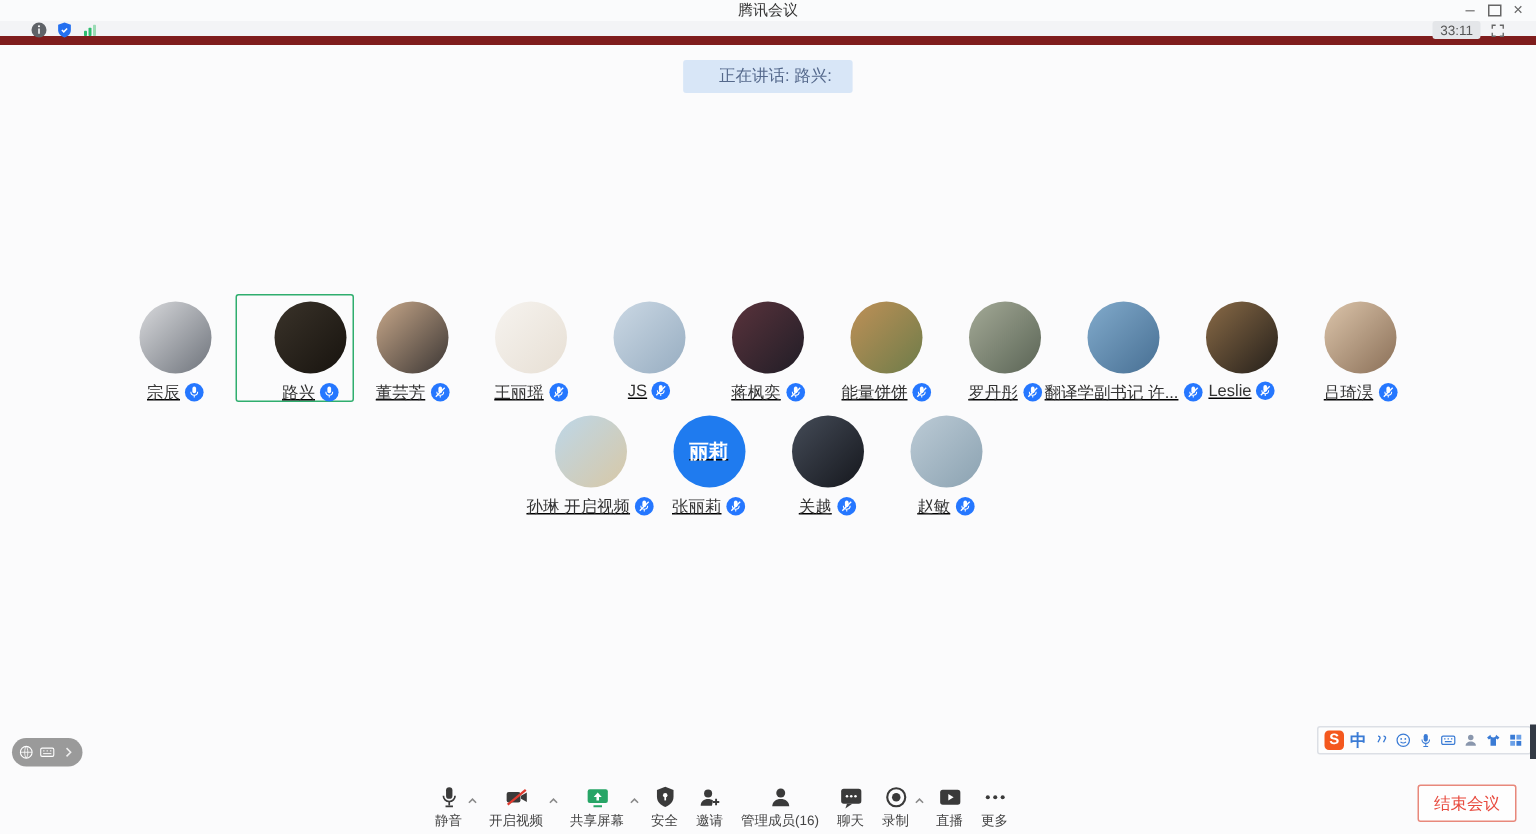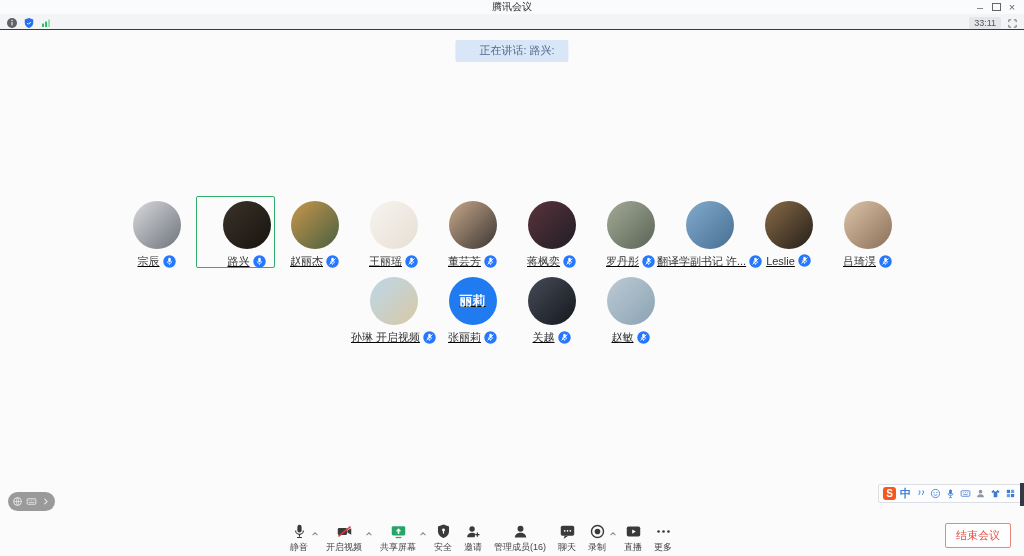--- a/index.html
+++ b/index.html
@@ -5,21 +5,21 @@
   html,body{margin:0;padding:0;background:#ddd;font-family:"Liberation Sans","DejaVu Sans",sans-serif;}
   .window{position:relative;width:1024px;height:556px;background:#fdba74;overflow:hidden;outline:1px solid #d5d5d5;margin:0 auto;}
 
   
   .titlebar{position:absolute;top:0;left:0;width:100%;height:14px;background:#fafbfc;display:flex;align-items:center;justify-content:center;font-size:10px;color:#333;}
   .win-controls{position:absolute;right:4px;top:0;height:14px;display:flex;align-items:center;}
   .win-btn{width:16px;height:14px;display:flex;align-items:center;justify-content:center;color:#666;font-size:11px;line-height:1;cursor:default;}
   .restore-glyph{width:7px;height:6px;border:1px solid #666;display:inline-block;}
 
   
-  .statusbar{position:absolute;top:14px;left:0;width:100%;height:16px;background:#f3f4f6;border-bottom:1px solid #7f1d1d;display:flex;align-items:flex-end;padding:0 6px;box-sizing:border-box;}
+  .statusbar{position:absolute;top:14px;left:0;width:100%;height:16px;background:#f3f4f6;border-bottom:6px solid #7f1d1d;display:flex;align-items:flex-start;padding:0 20px;box-sizing:border-box;}
   .sb-ic{width:12px;height:12px;margin-right:5px;display:inline-flex;}
   .sb-ic svg{width:12px;height:12px;}
   .sb-right{margin-left:auto;display:flex;align-items:center;gap:6px;}
   .timer{background:#e4e6e9;border-radius:2px;padding:1px 5px;font-size:9px;color:#555;}
   .fs-ic svg{width:11px;height:11px;display:block;}
 
   
   .stage{position:absolute;top:30px;left:0;right:0;bottom:36px;background:#fbfbfc;}
   .banner{position:absolute;top:10px;left:50%;transform:translateX(-50%);background:var(--banner-bg,#d8e6f7);color:#55698c;font-size:11px;padding:3px 14px 4px 24px;border-radius:2px;white-space:nowrap;}
 
@@ -132,23 +132,23 @@
           <circle cx="12" cy="12" r="11.5" style="fill:var(--accent-blue,#2577ff)"></circle>
           <rect x="9.7" y="5" width="4.6" height="8.2" rx="2.3" fill="#fff"></rect>
           <path d="M7.8 11.5a4.2 4.2 0 0 0 8.4 0" fill="none" stroke="#fff" stroke-width="1.3"></path>
           <path d="M12 15.8v2.6" stroke="#fff" stroke-width="1.3"></path>
           <path class="slash" d="M6.5 17.5L17.5 6.5" stroke="#fff" stroke-width="1.7" style="display:none"></path>
         </svg>
       </span>
     </div>
   </div>
         <div class="ptile">
-    <div class="avatar" style="background: linear-gradient(135deg, rgb(201, 150, 77), rgb(72, 96, 63));"></div>
-    <div class="pname-row">
-      <span class="pname">赵丽杰</span>
+    <div class="avatar" style="background: linear-gradient(135deg, rgb(200, 168, 138), rgb(59, 54, 52));"></div>
+    <div class="pname-row">
+      <span class="pname">董芸芳</span>
       <span class="pmic">
         <svg viewBox="0 0 24 24">
           <circle cx="12" cy="12" r="11.5" style="fill:var(--accent-blue,#2577ff)"></circle>
           <rect x="9.7" y="5" width="4.6" height="8.2" rx="2.3" fill="#fff"></rect>
           <path d="M7.8 11.5a4.2 4.2 0 0 0 8.4 0" fill="none" stroke="#fff" stroke-width="1.3"></path>
           <path d="M12 15.8v2.6" stroke="#fff" stroke-width="1.3"></path>
           <path class="slash" d="M6.5 17.5L17.5 6.5" stroke="#fff" stroke-width="1.7" style="display: inline;"></path>
         </svg>
       </span>
     </div>
@@ -162,38 +162,53 @@
           <circle cx="12" cy="12" r="11.5" style="fill:var(--accent-blue,#2577ff)"></circle>
           <rect x="9.7" y="5" width="4.6" height="8.2" rx="2.3" fill="#fff"></rect>
           <path d="M7.8 11.5a4.2 4.2 0 0 0 8.4 0" fill="none" stroke="#fff" stroke-width="1.3"></path>
           <path d="M12 15.8v2.6" stroke="#fff" stroke-width="1.3"></path>
           <path class="slash" d="M6.5 17.5L17.5 6.5" stroke="#fff" stroke-width="1.7" style="display: inline;"></path>
         </svg>
       </span>
     </div>
   </div>
         <div class="ptile">
-    <div class="avatar" style="background: linear-gradient(135deg, rgb(200, 168, 138), rgb(59, 54, 52));"></div>
-    <div class="pname-row">
-      <span class="pname">董芸芳</span>
+    <div class="avatar" style="background: linear-gradient(135deg, rgb(203, 216, 228), rgb(151, 173, 193));"></div>
+    <div class="pname-row">
+      <span class="pname">JS</span>
       <span class="pmic">
         <svg viewBox="0 0 24 24">
           <circle cx="12" cy="12" r="11.5" style="fill:var(--accent-blue,#2577ff)"></circle>
           <rect x="9.7" y="5" width="4.6" height="8.2" rx="2.3" fill="#fff"></rect>
           <path d="M7.8 11.5a4.2 4.2 0 0 0 8.4 0" fill="none" stroke="#fff" stroke-width="1.3"></path>
           <path d="M12 15.8v2.6" stroke="#fff" stroke-width="1.3"></path>
           <path class="slash" d="M6.5 17.5L17.5 6.5" stroke="#fff" stroke-width="1.7" style="display: inline;"></path>
         </svg>
       </span>
     </div>
   </div>
         <div class="ptile">
     <div class="avatar" style="background: linear-gradient(135deg, rgb(90, 51, 60), rgb(32, 29, 38));"></div>
     <div class="pname-row">
       <span class="pname">蒋枫奕</span>
+      <span class="pmic">
+        <svg viewBox="0 0 24 24">
+          <circle cx="12" cy="12" r="11.5" style="fill:var(--accent-blue,#2577ff)"></circle>
+          <rect x="9.7" y="5" width="4.6" height="8.2" rx="2.3" fill="#fff"></rect>
+          <path d="M7.8 11.5a4.2 4.2 0 0 0 8.4 0" fill="none" stroke="#fff" stroke-width="1.3"></path>
+          <path d="M12 15.8v2.6" stroke="#fff" stroke-width="1.3"></path>
+          <path class="slash" d="M6.5 17.5L17.5 6.5" stroke="#fff" stroke-width="1.7" style="display: inline;"></path>
+        </svg>
+      </span>
+    </div>
+  </div>
+        <div class="ptile">
+    <div class="avatar" style="background: linear-gradient(135deg, rgb(191, 144, 87), rgb(109, 124, 73));"></div>
+    <div class="pname-row">
+      <span class="pname">能量饼饼</span>
       <span class="pmic">
         <svg viewBox="0 0 24 24">
           <circle cx="12" cy="12" r="11.5" style="fill:var(--accent-blue,#2577ff)"></circle>
           <rect x="9.7" y="5" width="4.6" height="8.2" rx="2.3" fill="#fff"></rect>
           <path d="M7.8 11.5a4.2 4.2 0 0 0 8.4 0" fill="none" stroke="#fff" stroke-width="1.3"></path>
           <path d="M12 15.8v2.6" stroke="#fff" stroke-width="1.3"></path>
           <path class="slash" d="M6.5 17.5L17.5 6.5" stroke="#fff" stroke-width="1.7" style="display: inline;"></path>
         </svg>
       </span>
     </div>

